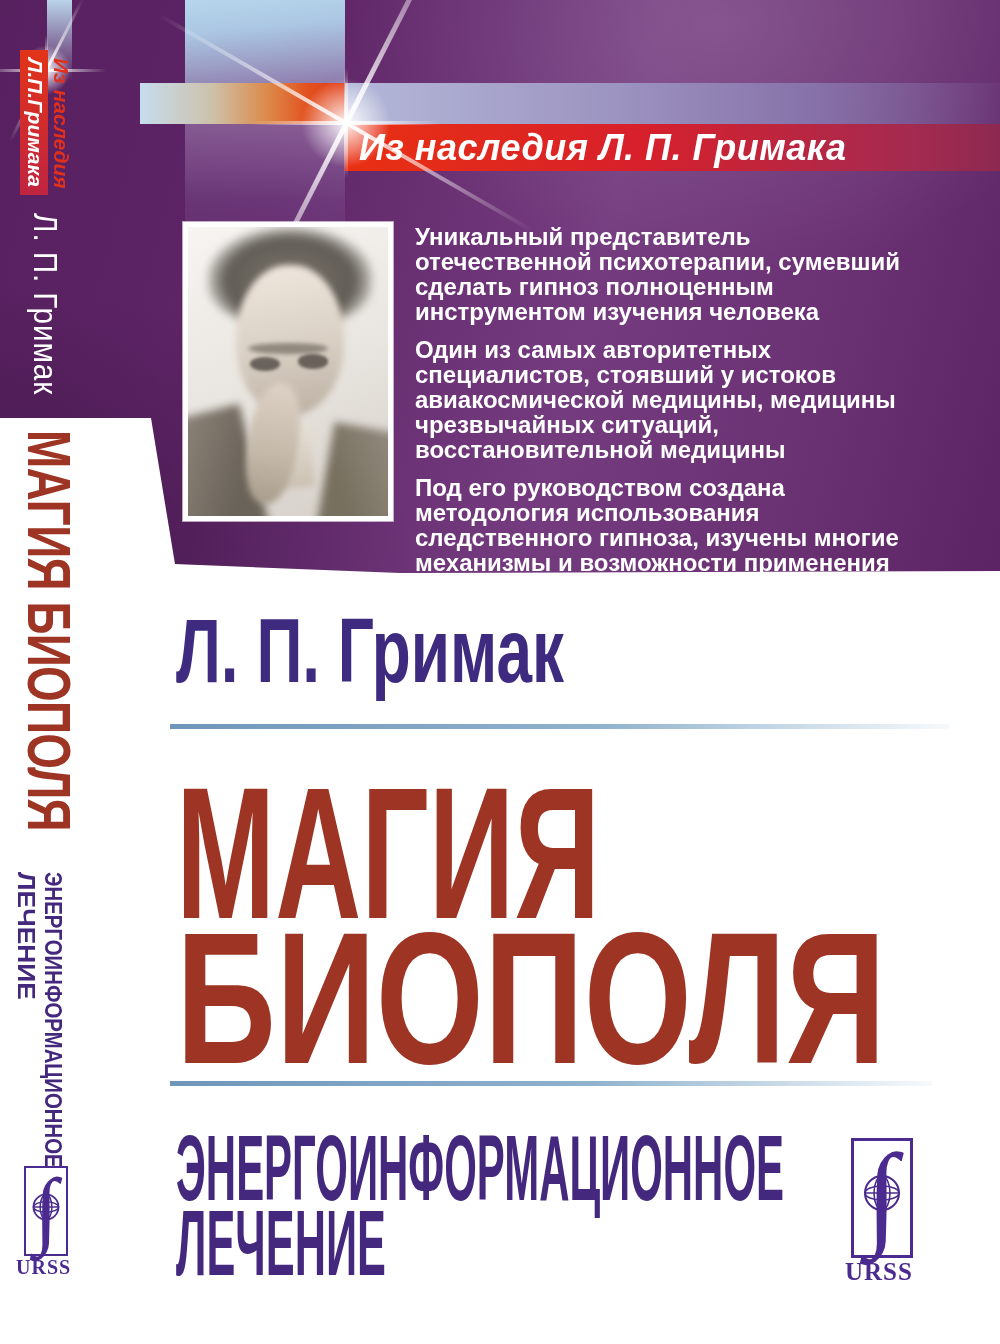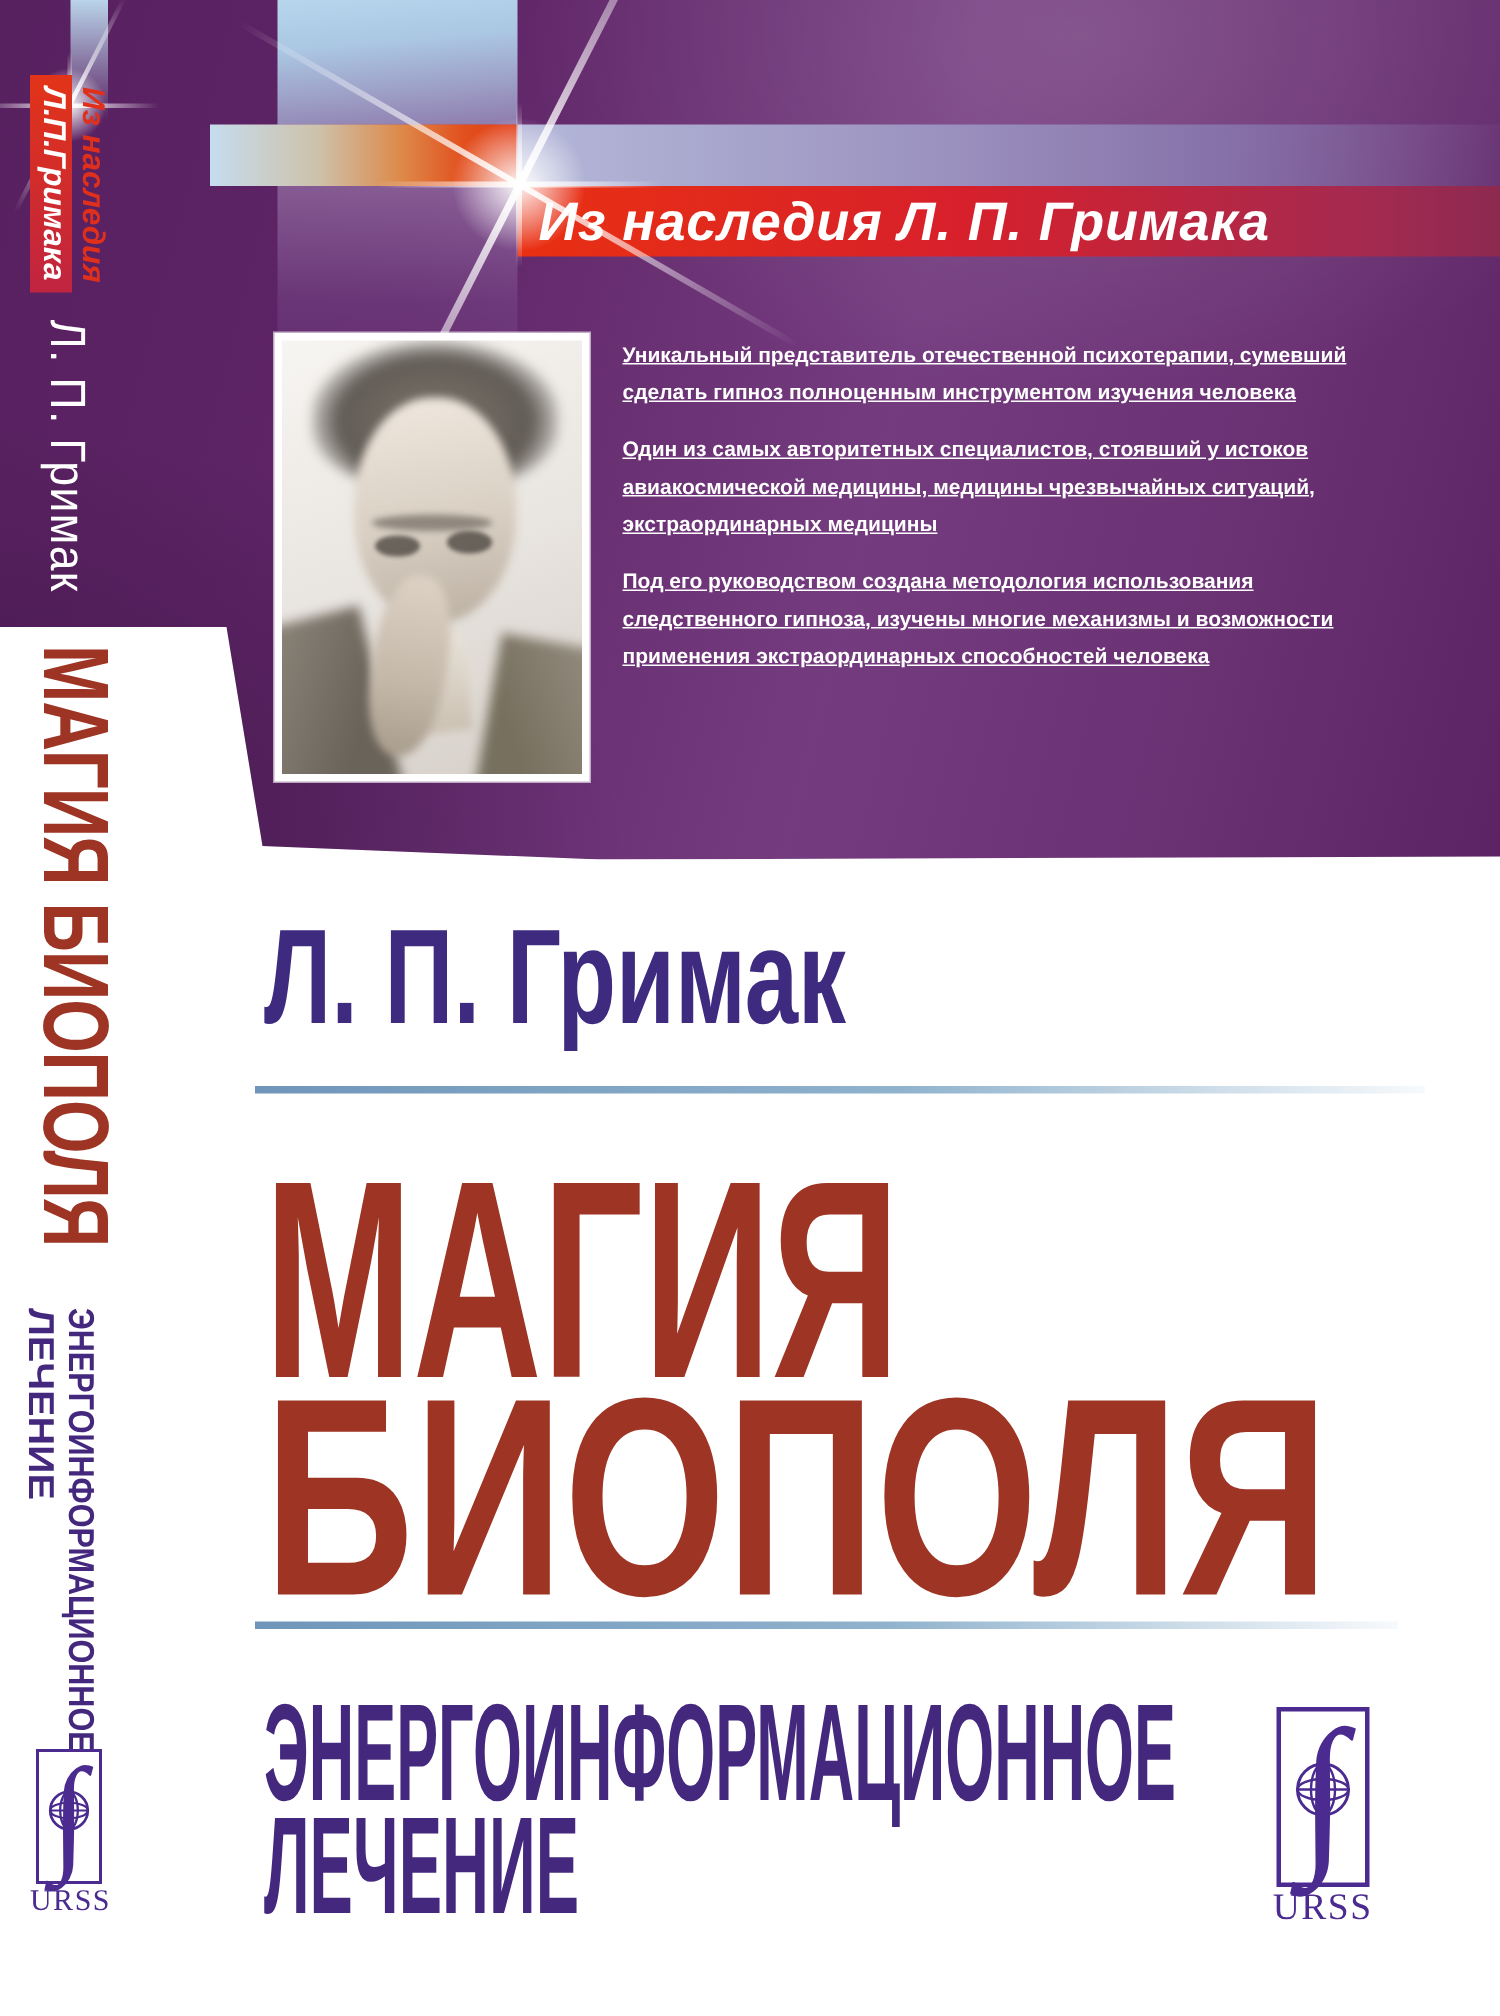--- a/index.html
+++ b/index.html
@@ -54,21 +54,21 @@
     background:linear-gradient(180deg,#ddd2c5 0%,#c4b8a9 60%,#a99d8d 100%);}
   .ph-jacket-l{left:-8%;top:64%;width:42%;height:45%;transform:rotate(-14deg);filter:blur(4px);
     background:linear-gradient(120deg,#958d82 0%,#6a6359 70%);}
   .ph-jacket-r{left:68%;top:70%;width:45%;height:40%;transform:rotate(10deg);filter:blur(4px);
     background:linear-gradient(240deg,#9d958a 0%,#77705f 70%);}
   .ph-collar{left:44%;top:68%;width:18%;height:22%;transform:rotate(-6deg);filter:blur(3px);
     background:linear-gradient(180deg,#e8e2d8,#cbc1b2);}
 
   
   .bullets{position:absolute;left:415px;top:224px;width:505px;}
-  .bullets p{margin:0 0 13px 0;color:#ffffff;font-size:14px;font-weight:bold;line-height:25px;text-decoration:underline;}
+  .bullets p{margin:0 0 13px 0;color:#ffffff;font-size:24px;font-weight:bold;line-height:25px;}
 
   
   .rot{position:absolute;transform:rotate(90deg);transform-origin:0 0;white-space:nowrap;}
   .spine-series{left:74px;top:58px;width:140px;font-size:21px;font-style:italic;font-weight:bold;line-height:26px;}
   .spine-series .l1{display:block;color:#e0301c;}
   .spine-series .l2{display:inline-block;color:#ffffff;padding:0 8px 2px 8px;margin-left:-8px;
     background:linear-gradient(to right,#e23418,#c02440);}
   .spine-author{left:64px;top:213px;font-size:33px;color:#ffffff;}
   .spine-author span{display:inline-block;transform:scaleX(0.9);transform-origin:0 0;letter-spacing:1px;}
   .spine-title{left:80px;top:430px;font-size:62px;font-weight:bold;color:#9d3424;line-height:62px;}
@@ -83,22 +83,22 @@
 
   .rule{position:absolute;height:5px;}
   .rule-grad{width:100%;height:100%;
     background:linear-gradient(to right,#6f96ba 0%,#8fb2cd 55%,rgba(190,212,230,0.12) 100%);}
 
   
   .logo-box{position:absolute;background:#ffffff;border:3px solid #4b2b8f;}
   .logo-int{position:absolute;left:0;top:0;width:100%;text-align:center;
     font-family:"Liberation Serif",serif;color:#4b2b8f;}
   .logo-globe{position:absolute;}
-  .logo-name{position:absolute;text-align:right;font-family:"Liberation Serif",serif;
-    font-weight:normal;color:#4b2b8f;letter-spacing:1px;}
+  .logo-name{position:absolute;text-align:left;font-family:"Liberation Serif",serif;
+    font-weight:bold;color:#4b2b8f;letter-spacing:1px;}
 </style>
 </head>
 <body>
 
 <div class="page">
 
   <div class="purple">
     <div class="blue-square"></div>
     <div class="column-glow"></div>
     <div class="band-left"></div>
@@ -134,21 +134,21 @@
       <div class="ph-face"></div>
       <div class="ph-brow"></div>
       <div class="ph-eye-l"></div>
       <div class="ph-eye-r"></div>
       <div class="ph-hand"></div>
     </div>
   </div>
 
   <div class="bullets">
     <p>Уникальный представитель отечественной психотерапии, сумевший сделать гипноз полноценным инструментом изучения человека</p>
-    <p>Один из самых авторитетных специалистов, стоявший у истоков авиакосмической медицины, медицины чрезвычайных ситуаций, экстраординарных медицины</p>
+    <p>Один из самых авторитетных специалистов, стоявший у истоков авиакосмической медицины, медицины чрезвычайных ситуаций, восстановительной медицины</p>
     <p>Под его руководством создана методология использования следственного гипноза, изучены многие механизмы и возможности применения экстраординарных способностей человека</p>
   </div>
 
   <div class="rot spine-series">
     <span class="l1">Из наследия</span>
     <span class="l2">Л.П.Гримака</span>
   </div>
   <div class="rot spine-author">
     <span>Л. П. Гримак</span>
   </div>

